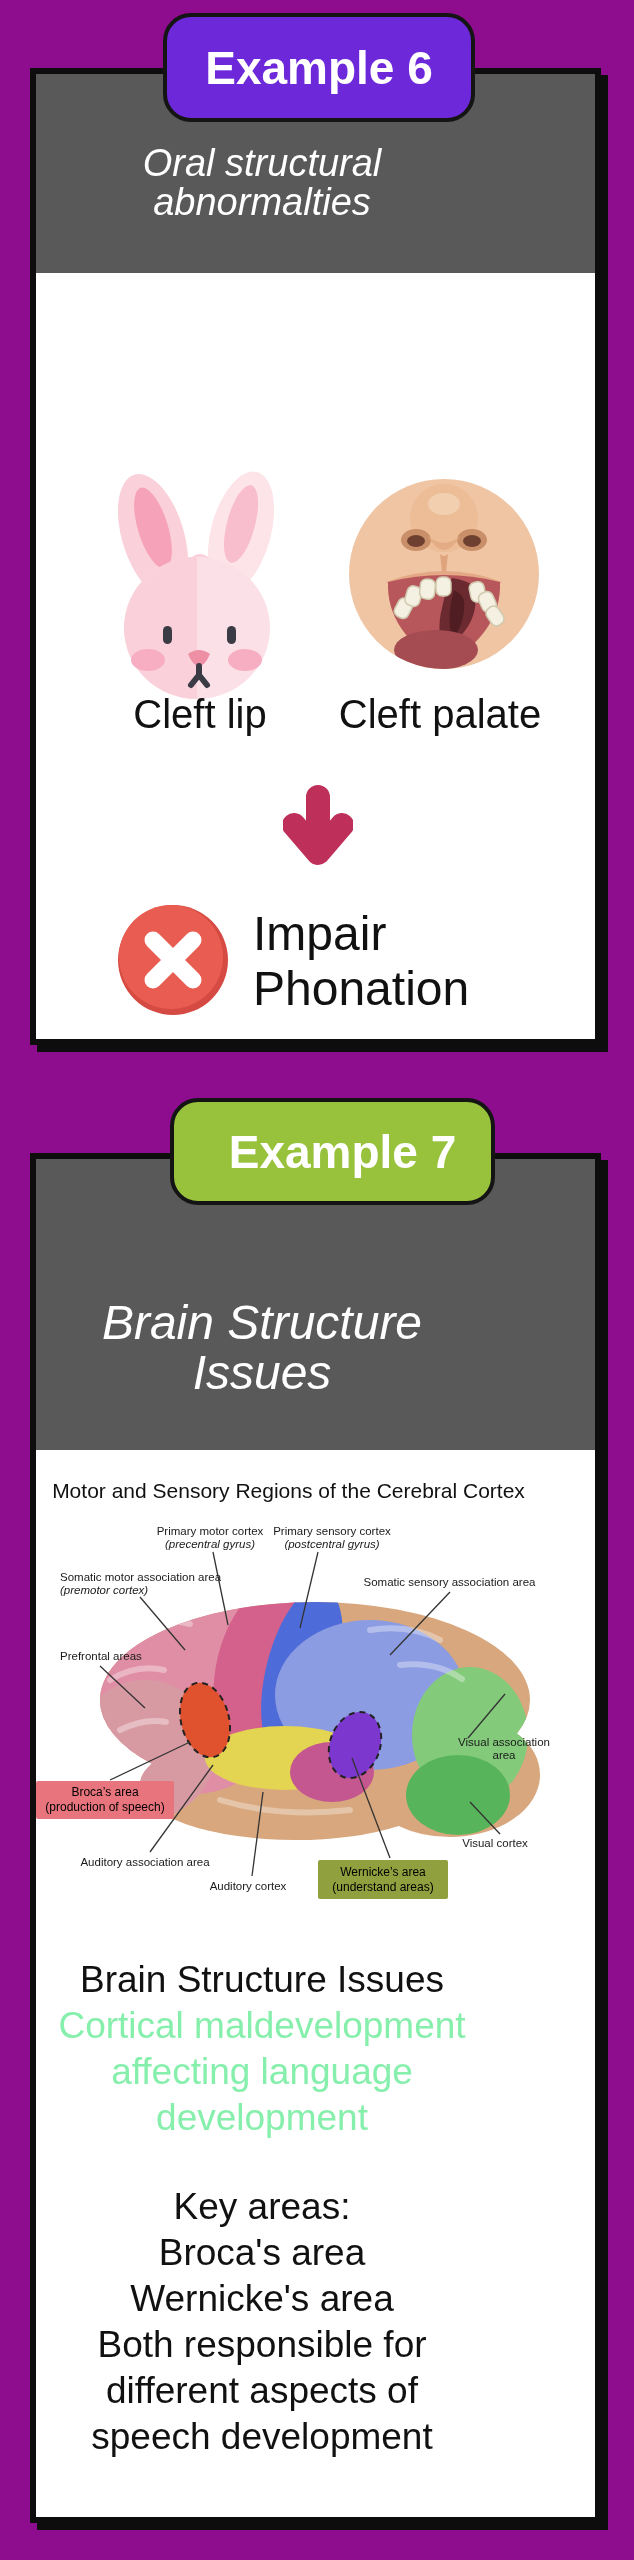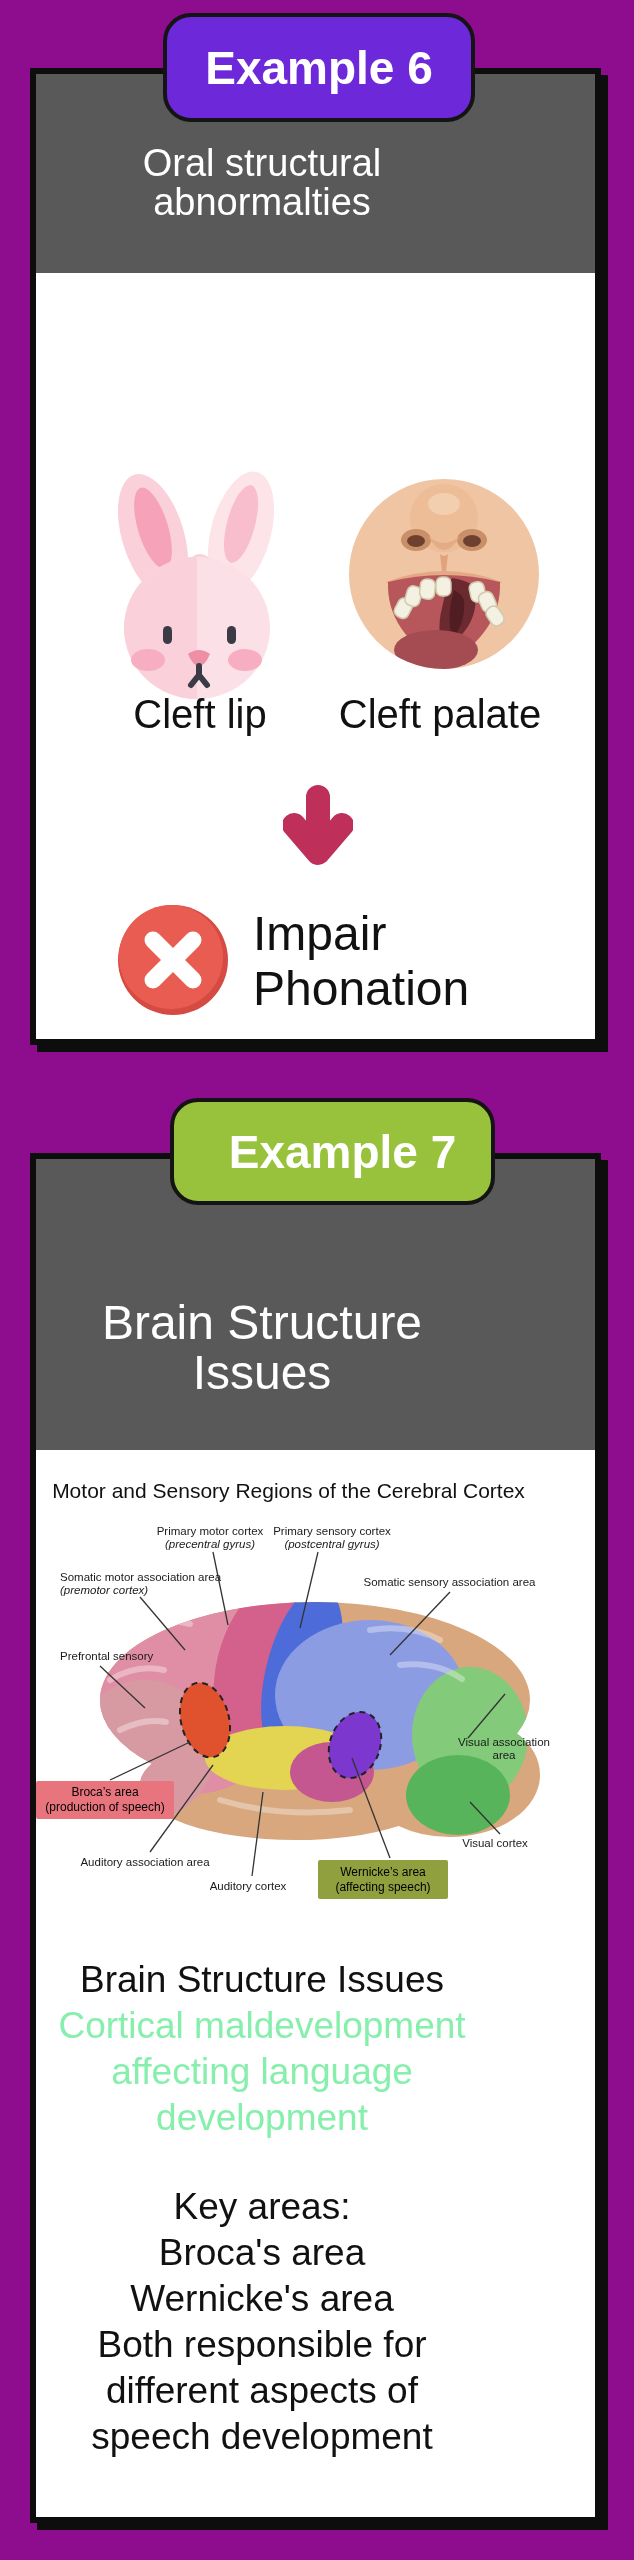--- a/index.html
+++ b/index.html
@@ -6,21 +6,21 @@
   #page{position:relative;width:634px;height:2560px;background:#8E0D8E;overflow:hidden;
         font-family:"Liberation Sans", sans-serif;}
   .card{position:absolute;background:#ffffff;border:6px solid #0d0d0d;
         box-shadow:7px 7px 0 #0d0d0d;z-index:1;}
   .card-header{position:absolute;background:#595959;z-index:2;}
   .badge{position:absolute;z-index:10;border:4px solid #141414;border-radius:28px;
          display:flex;align-items:center;justify-content:center;
          color:#ffffff;font-size:46px;font-weight:700;}
   .badge6{left:163px;top:13px;width:304px;height:101px;background:#6d28d9;}
   .badge7{left:170px;top:1098px;width:297px;height:99px;background:#99C23C;padding-left:20px;}
-  .hdr-text{position:absolute;z-index:3;color:#ffffff;text-align:center;font-weight:500;}
+  .hdr-text{position:absolute;z-index:3;color:#ffffff;text-align:center;font-weight:500;font-style:italic;}
   .h1a{left:36px;top:144px;width:452px;font-size:38px;line-height:39px;}
   .h2a{left:36px;top:1298px;width:452px;font-size:48px;line-height:50px;}
   .icon{position:absolute;z-index:4;}
   .cleft-label{position:absolute;z-index:4;font-size:40px;font-weight:500;color:#111;
                text-align:center;line-height:44px;}
   .impair{position:absolute;z-index:4;left:253px;top:906px;font-size:48px;font-weight:500;
           color:#111;line-height:55px;}
   .figure-title{position:absolute;z-index:4;left:36px;top:1479px;width:505px;text-align:center;
                 font-size:21px;font-weight:400;color:#111;}
   .fig-label{position:absolute;z-index:6;font-size:11.5px;line-height:13px;color:#1a1a1a;}
@@ -191,34 +191,34 @@
   </div>
   <div class="fig-label" style="left:258px;top:1525px;width:148px;text-align:center;">
     <div>Primary sensory cortex</div>
     <div class="it">(postcentral gyrus)</div>
   </div>
   <div class="fig-label" style="left:60px;top:1571px;width:185px;">
     <div>Somatic motor association area</div>
     <div class="it">(premotor cortex)</div>
   </div>
   <div class="fig-label" style="left:362px;top:1576px;width:175px;text-align:center;">Somatic sensory association area</div>
-  <div class="fig-label" style="left:60px;top:1650px;width:110px;">Prefrontal sensory</div>
+  <div class="fig-label" style="left:60px;top:1650px;width:110px;">Prefrontal areas</div>
   <div class="fig-label" style="left:450px;top:1736px;width:108px;text-align:center;">
     <div>Visual association</div>
     <div>area</div>
   </div>
   <div class="fig-box broca-box">
     <div>Broca’s area</div>
     <div>(production of speech)</div>
   </div>
   <div class="fig-label" style="left:65px;top:1856px;width:160px;text-align:center;">Auditory association area</div>
   <div class="fig-label" style="left:188px;top:1880px;width:120px;text-align:center;">Auditory cortex</div>
   <div class="fig-box wernicke-box">
     <div>Wernicke’s area</div>
-    <div>(affecting speech)</div>
+    <div>(understand areas)</div>
   </div>
   <div class="fig-label" style="left:455px;top:1837px;width:80px;text-align:center;">Visual cortex</div>
 
   <div class="bodytext" style="top:1957px;">
     <div>Brain Structure Issues</div>
     <div class="crimson">Cortical maldevelopment</div>
     <div class="crimson">affecting language</div>
     <div class="crimson">development</div>
   </div>
   <div class="bodytext" style="top:2184px;">

